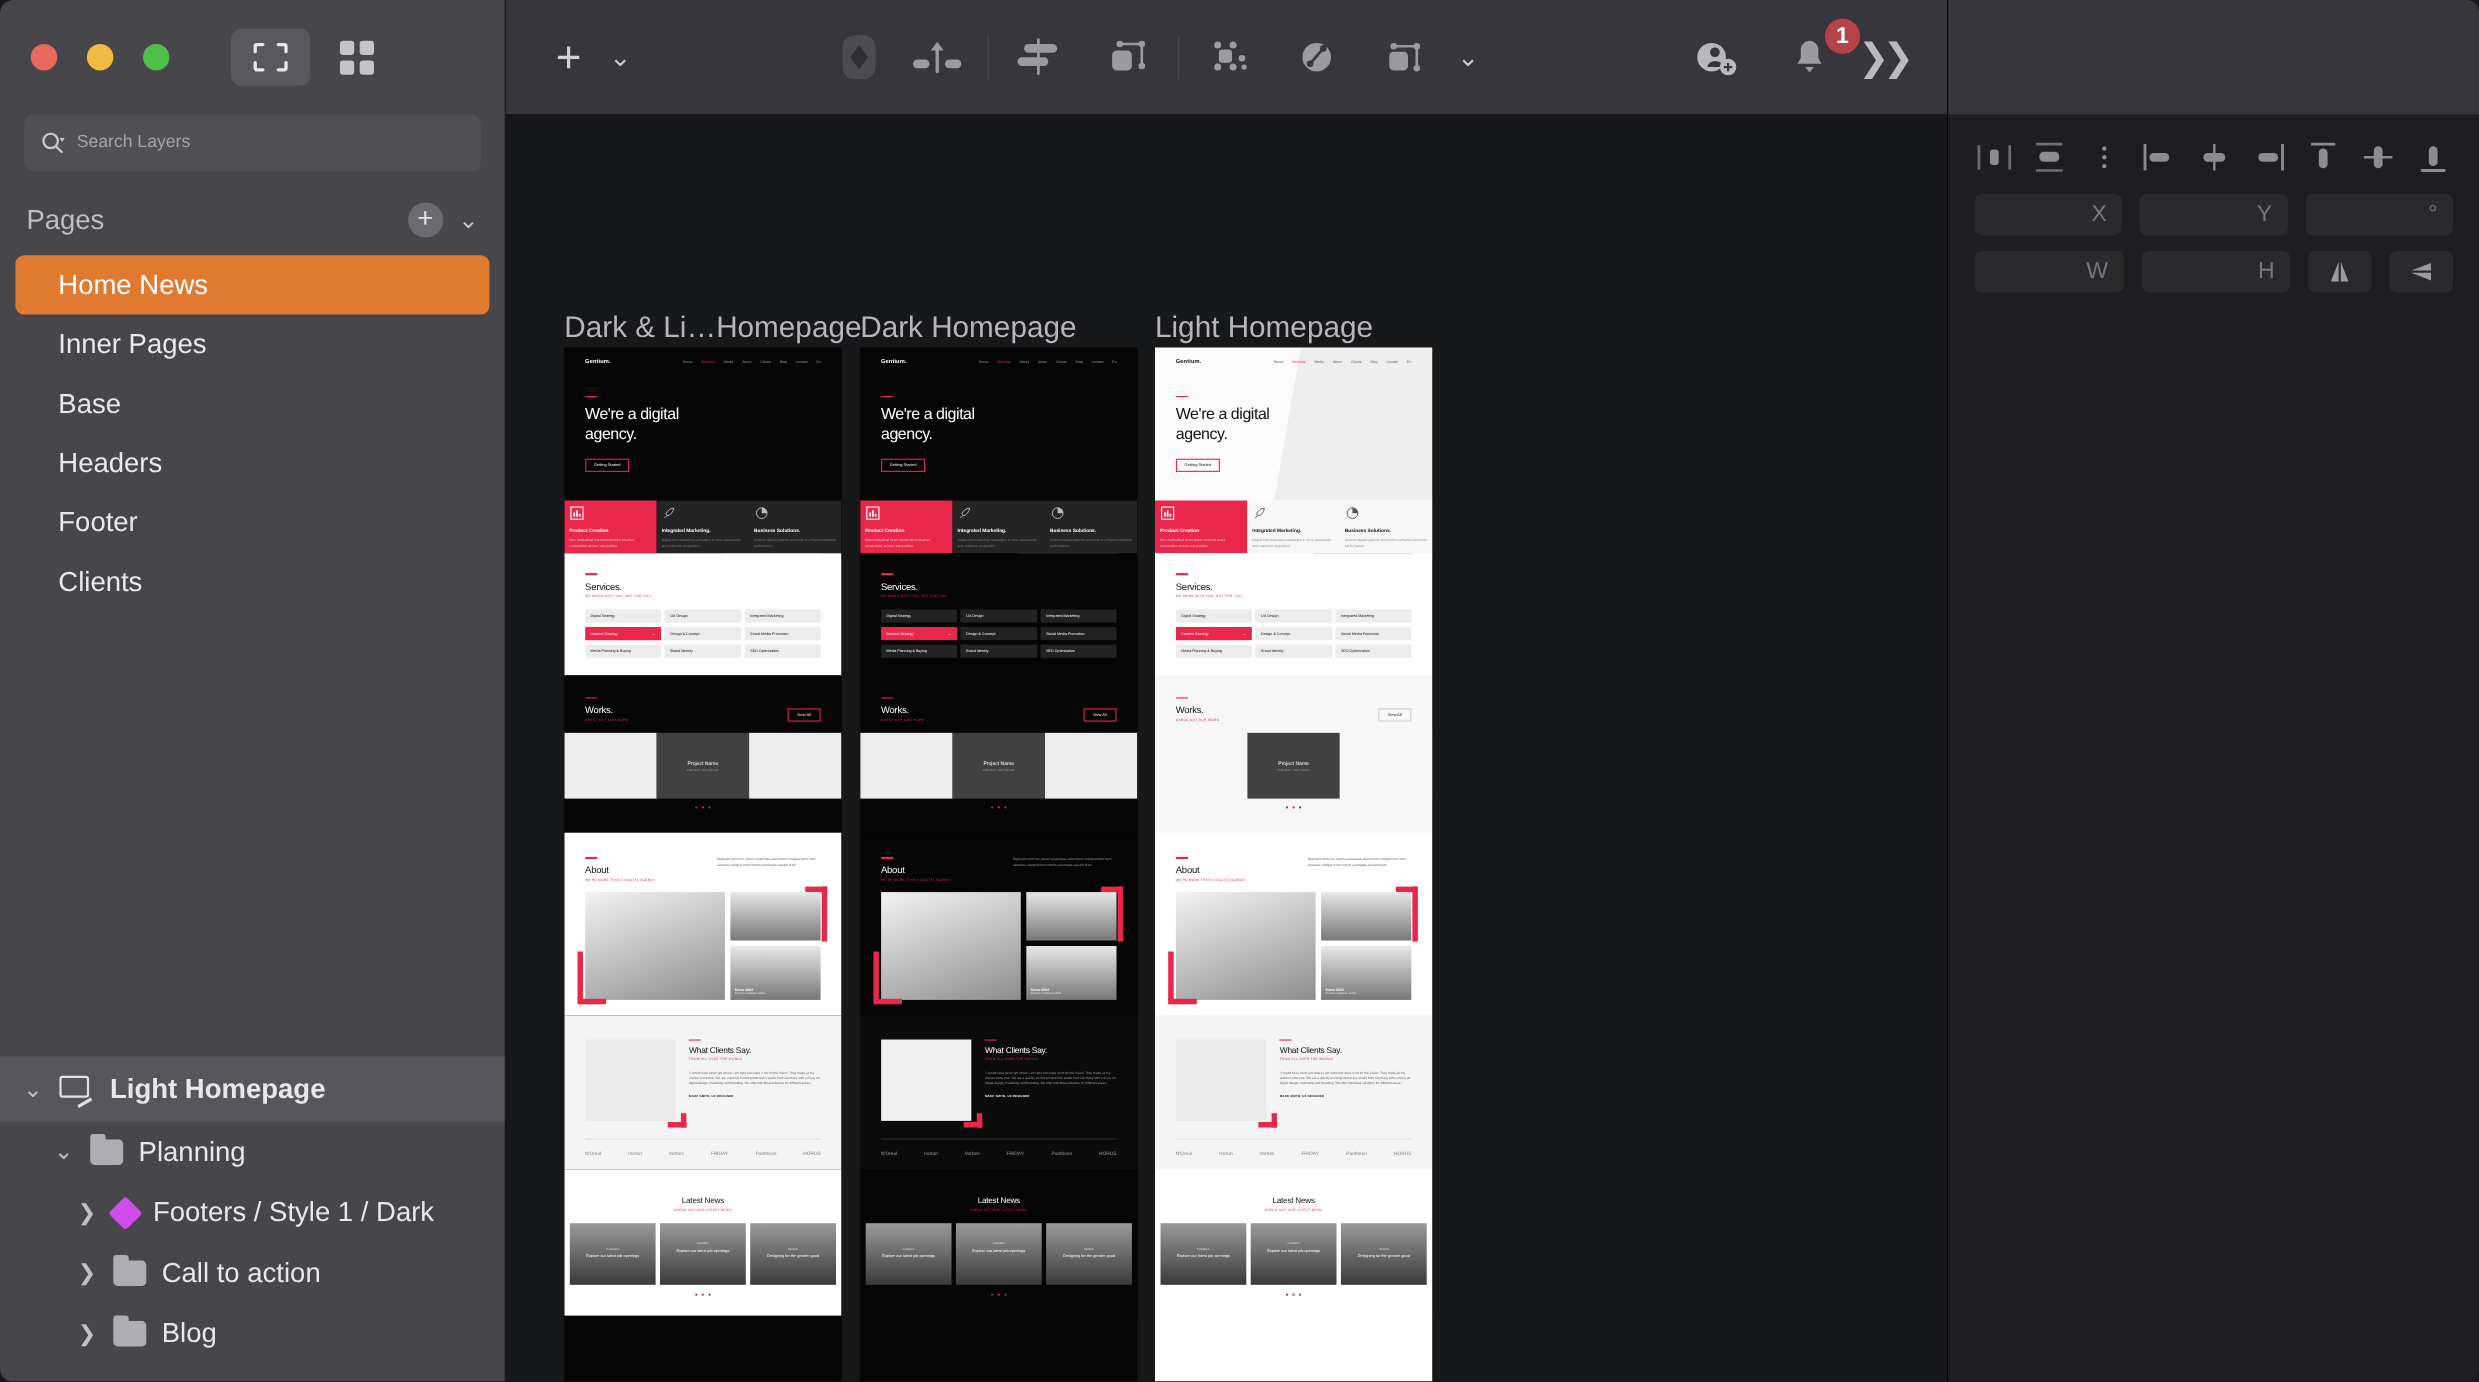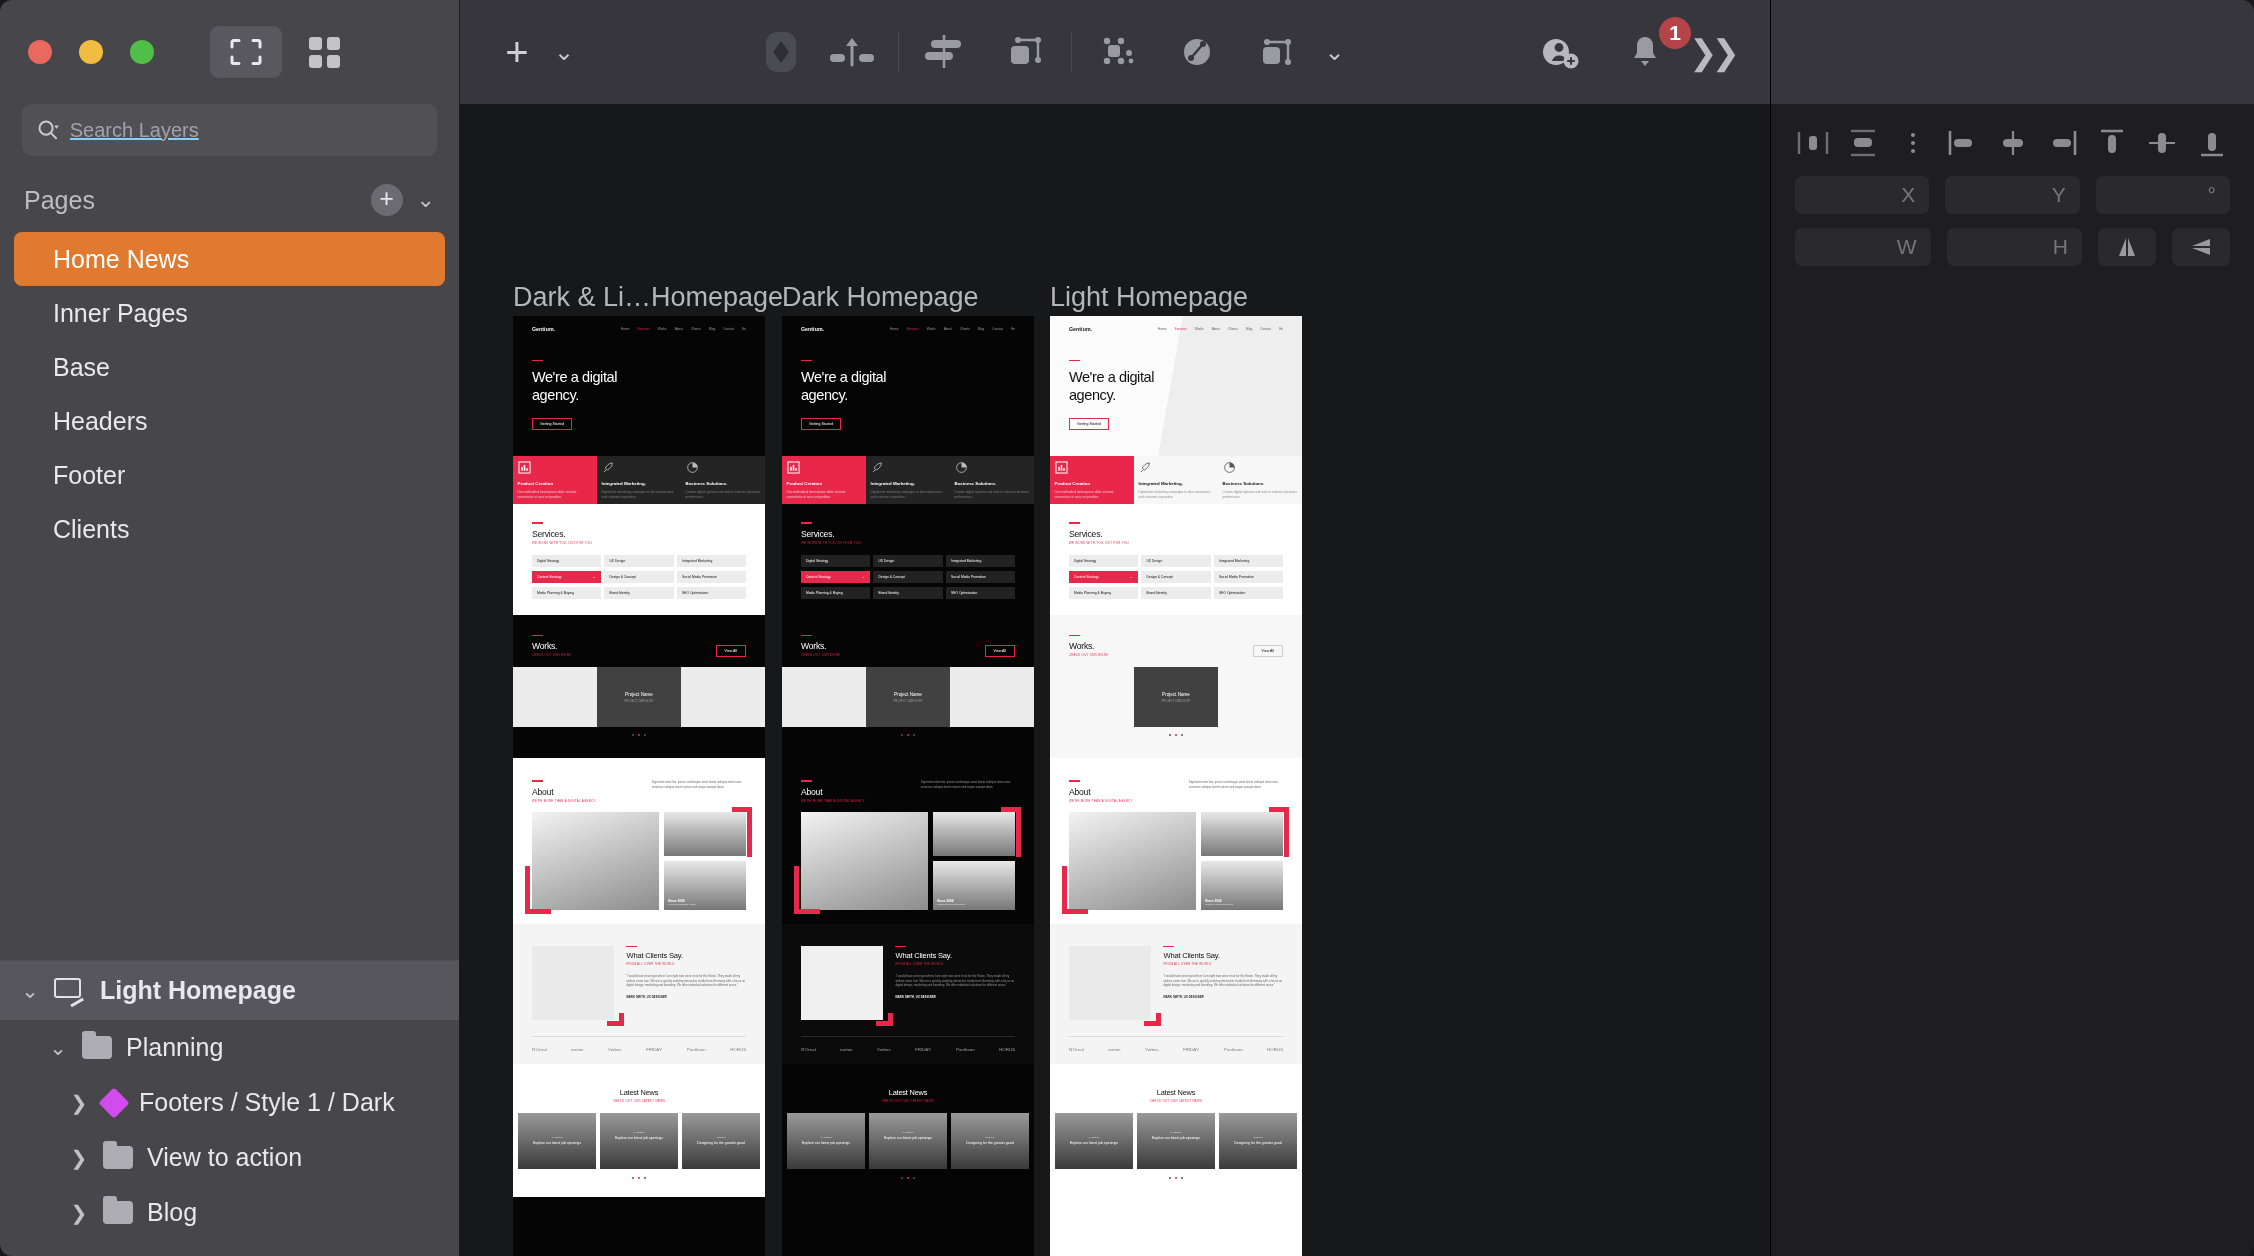--- a/index.html
+++ b/index.html
@@ -39,22 +39,22 @@
   .grid4 { display: grid; grid-template-columns: 13px 13px; grid-template-rows: 13px 13px; gap: 5px; }
   .grid4 i { background: #c3c3c8; border-radius: 3px; display: block; }
 
   .sb-search {
     margin: 0 22px 0 22px; height: 52px; border-radius: 9px;
     background: #505055; display: flex; align-items: center;
     padding: 0 14px; gap: 10px;
   }
   .sb-search input {
     background: transparent; border: none; outline: none;
-    color: #7dd3fc; font-size: 20px;
-    font-family: "Liberation Sans", sans-serif; width: 100%; text-decoration: underline;
+    color: #7dd3fc; font-size: 16px;
+    font-family: "Liberation Sans", sans-serif; width: 100%;
   }
   .sb-search input::placeholder { color: #a2a2a8; }
 
   .pages-hdr {
     display: flex; align-items: center; padding: 0 24px;
     height: 64px; margin-top: 12px; justify-content: space-between;
   }
   .pages-hdr .lbl { color: #bdbdc2; font-size: 25px; }
   .pages-hdr .rt { display: flex; align-items: center; gap: 14px; }
   .plusbtn {
@@ -307,21 +307,21 @@
         <span class="lname">Planning</span>
       </div>
       <div class="layer-row" style="padding-left:69px">
         <span class="disc r">❯</span>
         <span class="diamond"></span>
         <span class="lname">Footers / Style 1 / Dark</span>
       </div>
       <div class="layer-row" style="padding-left:69px">
         <span class="disc r">❯</span>
         <span class="folder"></span>
-        <span class="lname">View to action</span>
+        <span class="lname">Call to action</span>
       </div>
       <div class="layer-row" style="padding-left:69px;margin-bottom:16px">
         <span class="disc r">❯</span>
         <span class="folder"></span>
         <span class="lname">Blog</span>
       </div>
     </div>
   </div>
 
   <div class="main">

